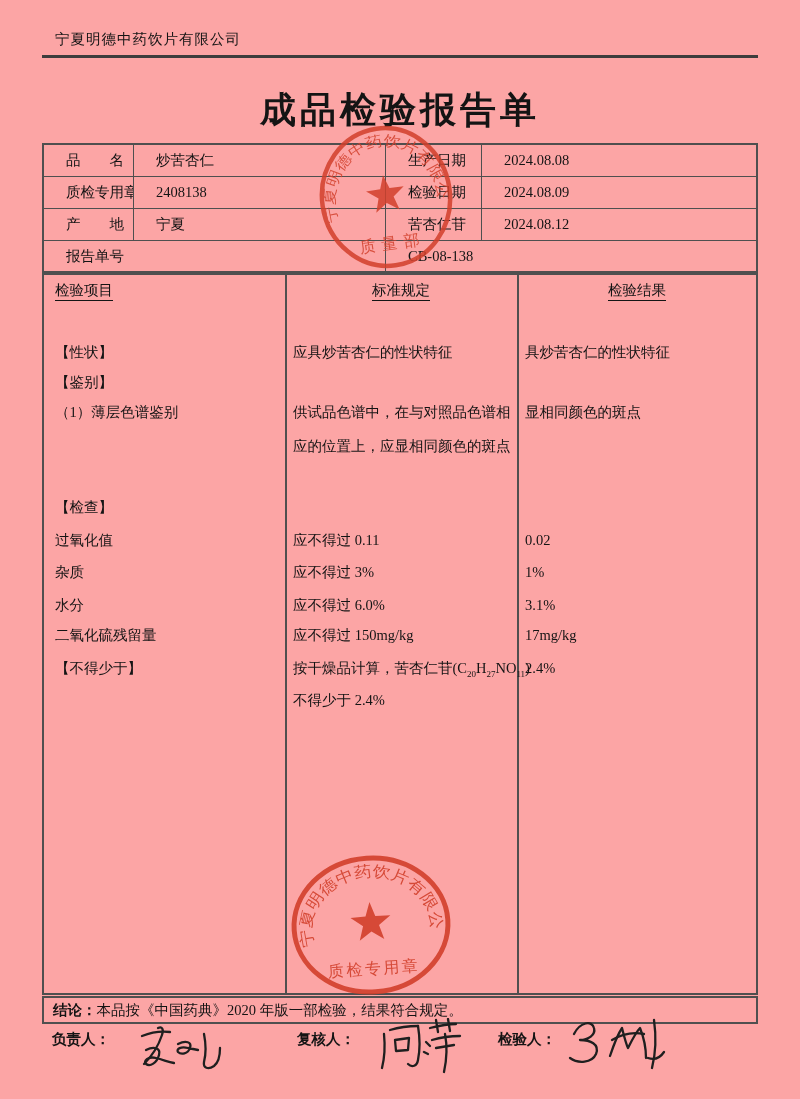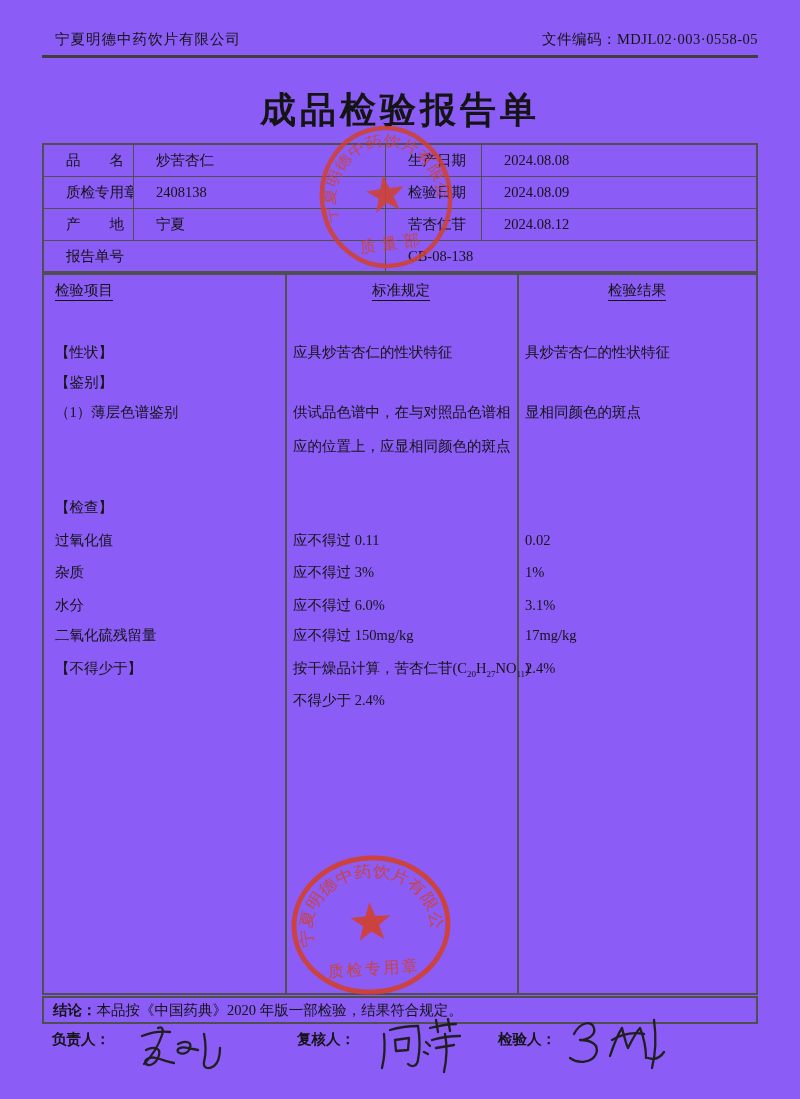--- a/index.html
+++ b/index.html
@@ -1,16 +1,16 @@
 <!DOCTYPE html>
 <html><head>
 <meta charset="utf-8">
 <style>
   html,body{margin:0;padding:0;background:#e8e8e8;}
-  .page{position:relative;width:800px;height:1099px;background:#8b5cf6;overflow:hidden;
+  .page{position:relative;width:800px;height:1099px;background:#fca5a5;overflow:hidden;
         font-family:"Liberation Serif","DejaVu Serif",serif;color:#141414;}
   .abs{position:absolute;}
   
   .company{left:55px;top:30px;font-size:14.5px;letter-spacing:1px;}
   .doccode{right:42px;top:30px;font-size:14.5px;letter-spacing:.5px;}
   .hrule{left:42px;top:55px;width:716px;height:3px;background:#3d3d3d;}
   
   .title{left:0;top:86px;width:100%;text-align:center;font-size:36px;font-weight:bold;letter-spacing:4px;}
   
   .info-table{left:42px;top:143px;width:716px;height:130px;box-sizing:border-box;
@@ -41,23 +41,20 @@
   .sig{stroke:#1f1f1f;stroke-width:2.3;fill:none;stroke-linecap:round;stroke-linejoin:round;}
   
   .stamp{pointer-events:none;}
 </style>
 </head>
 <body>
 
 <div class="page">
 
   <div class="abs company">宁夏明德中药饮片有限公司</div>
-  <div class="abs doccode">
-    <span>文件编码：</span><span>MDJL02·003·0558-05</span>
-  </div>
   <div class="abs hrule"></div>
 
   <div class="abs title">成品检验报告单</div>
 
   <div class="abs info-table">
     <div class="ic">品　　名</div>
     <div class="ic">炒苦杏仁</div>
     <div class="ic">生产日期</div>
     <div class="ic lastcol">2024.08.08</div>
 

